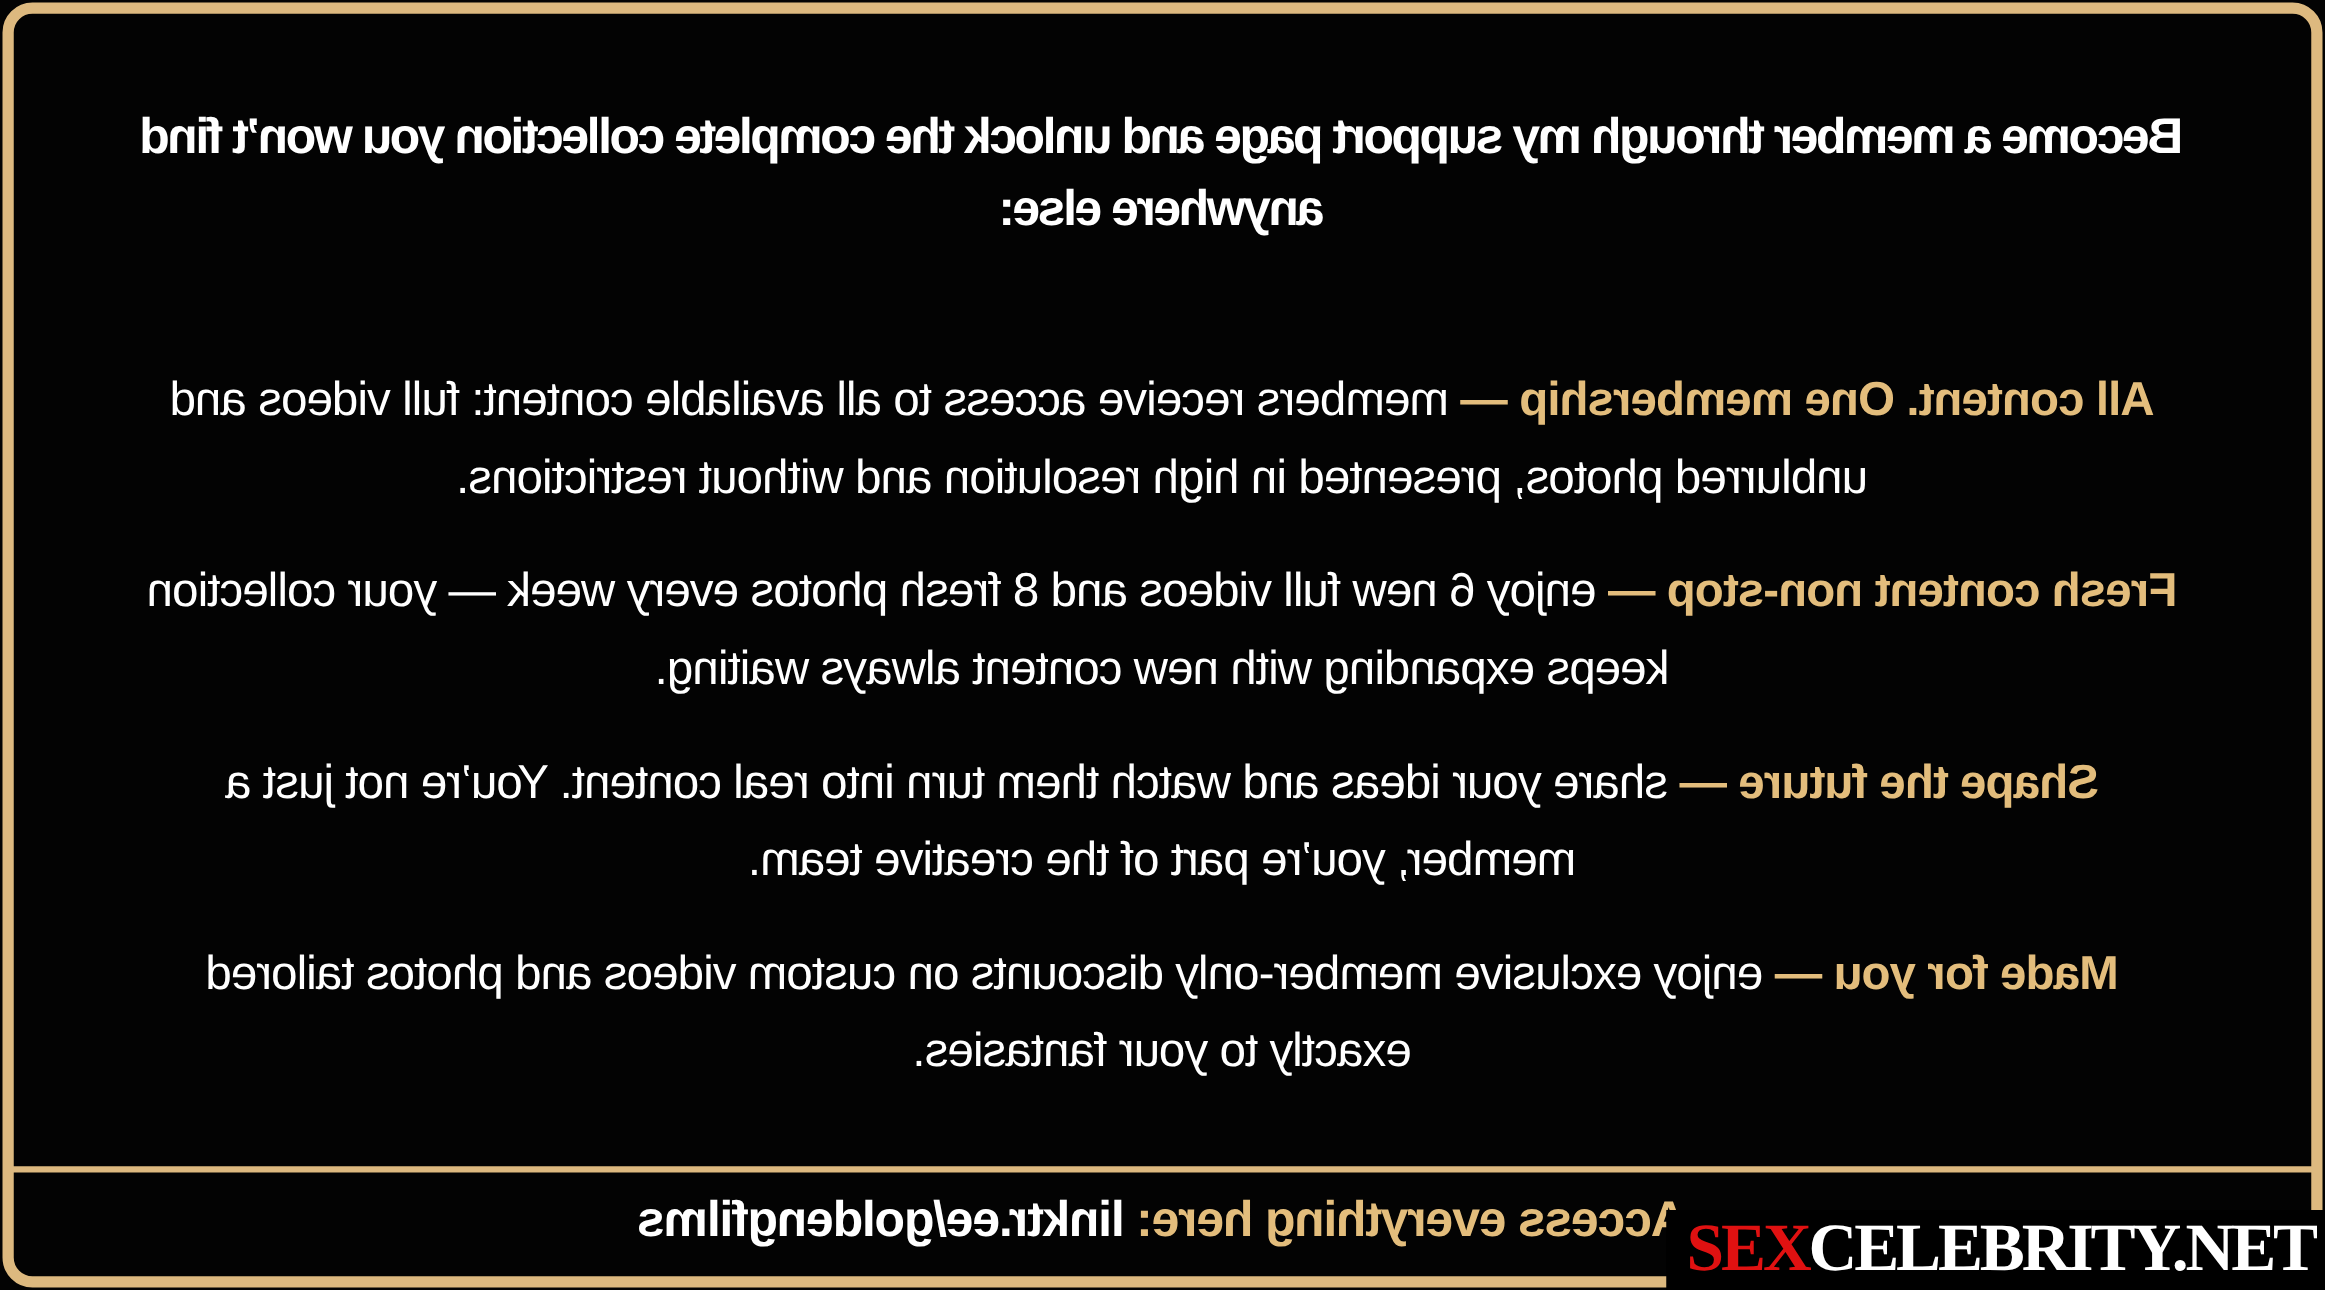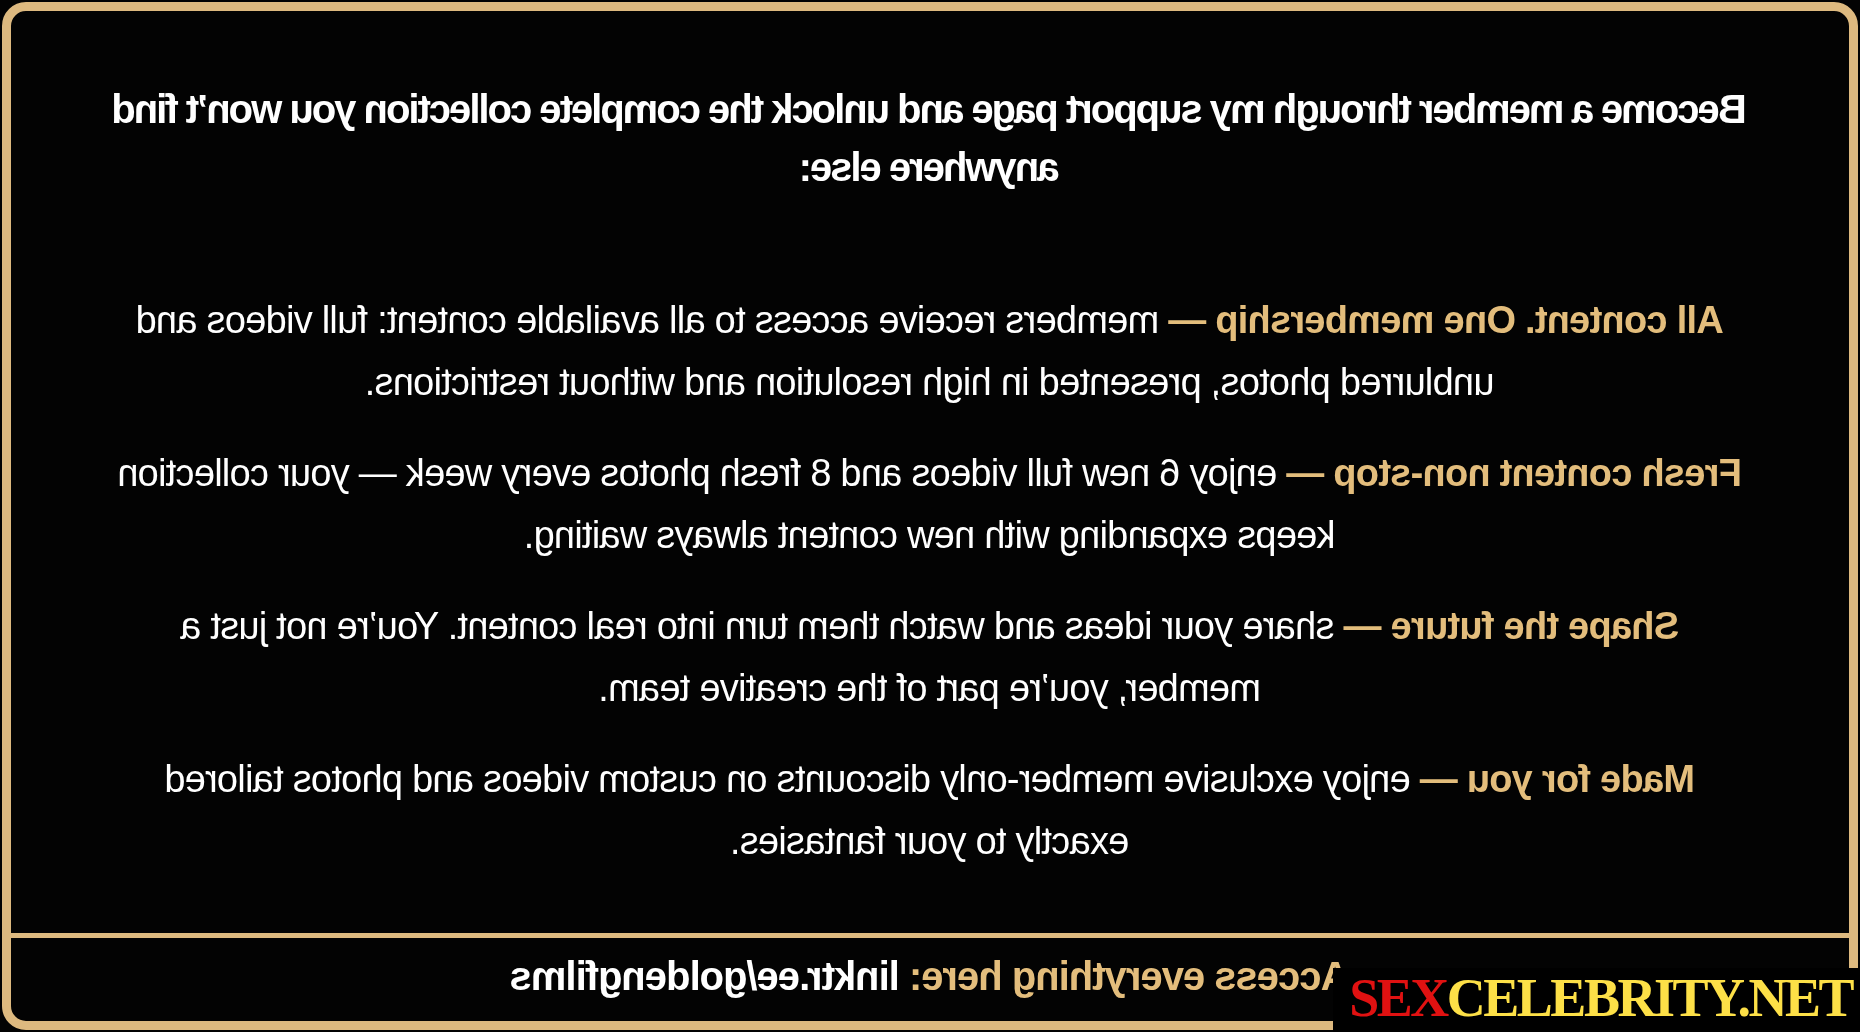--- a/index.html
+++ b/index.html
@@ -94,21 +94,21 @@
     background: #000000;
     padding: 2px 8px 6px 16px;
     font-family: "Liberation Serif", serif;
     font-weight: bold;
     font-size: 54px;
     line-height: 56px;
     letter-spacing: -2.5px;
     white-space: nowrap;
   }
   .wm-prefix { color: #e01111; }
-  .wm-suffix { color: #fde047; }
+  .wm-suffix { color: #ffffff; }
 </style>
 </head>
 <body>
 
 <div id="page">
 
   <div class="frame"></div>
   <div class="divider"></div>
 
   <div class="mirror">

